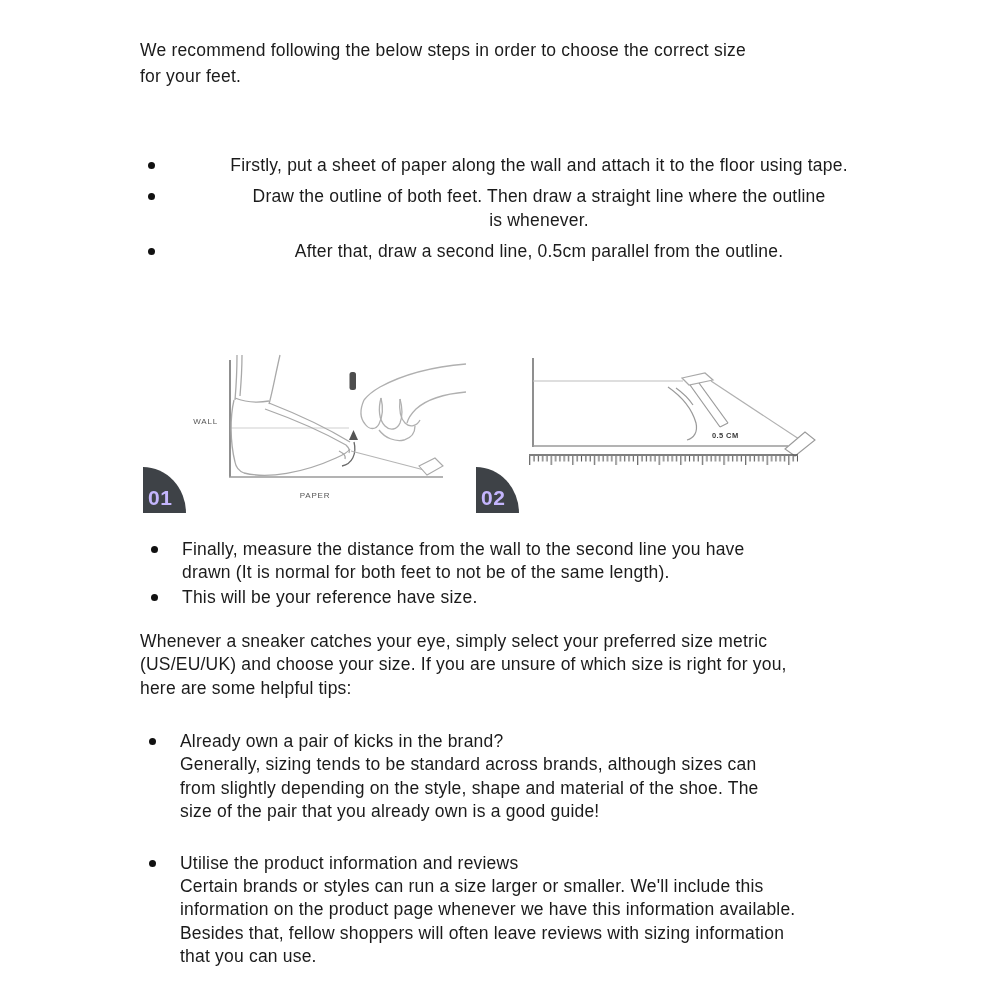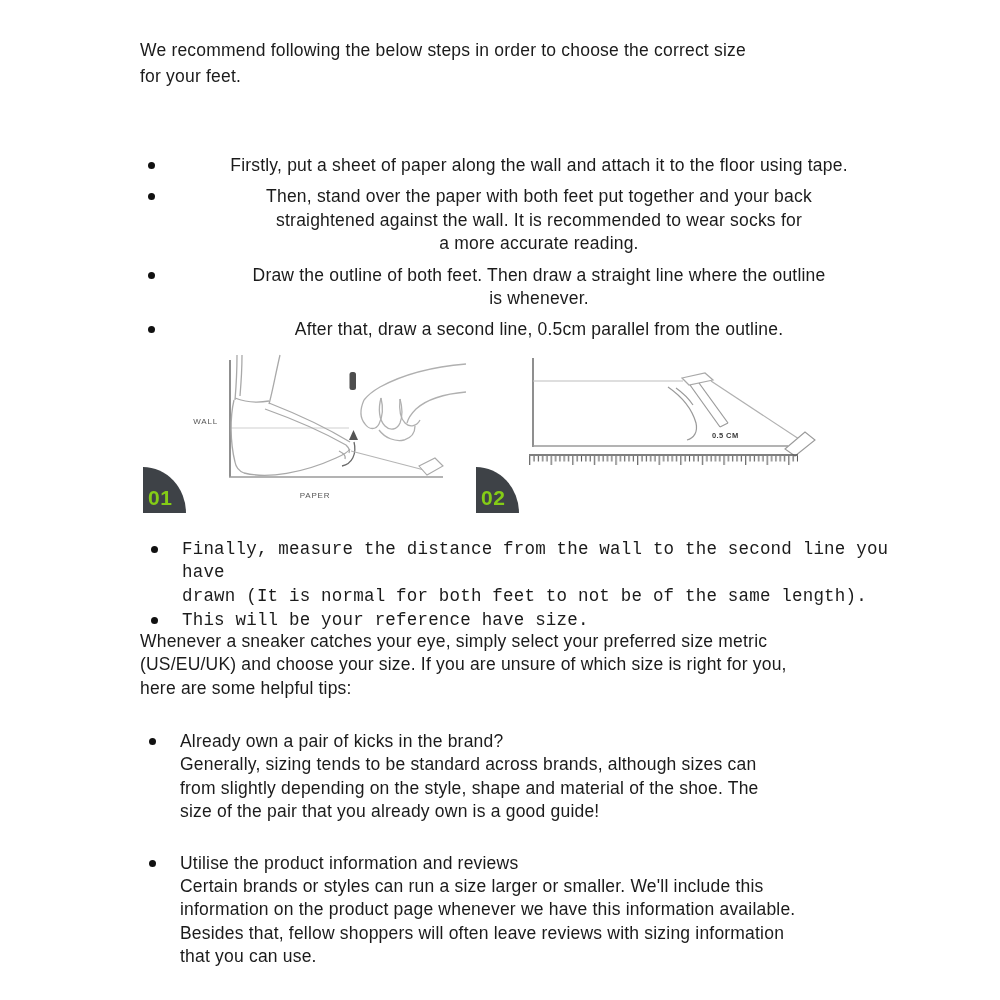--- a/index.html
+++ b/index.html
@@ -14,21 +14,21 @@
   .blist{list-style:none;margin:0;padding:0;font-size:17.5px;line-height:23.4px;letter-spacing:.2px;}
   .blist li{position:relative;}
   .blist li .dot{
     position:absolute;left:-31px;top:8px;width:7px;height:7px;border-radius:50%;background:#111;
   }
   .gap8 li{margin-bottom:8px;}
   .gap0 li{margin-bottom:1px;}
   .gap28 li{margin-bottom:28px;}
   .badge{
     position:absolute;width:43px;height:46px;border-radius:0 100% 0 0;
-    color:#84cc16;font-weight:bold;font-size:21px;
+    color:#c4b5fd;font-weight:bold;font-size:21px;
     display:flex;align-items:flex-end;padding:0 0 3px 5px;box-sizing:border-box;
     letter-spacing:.5px;
   }
   .fig{position:absolute;}
   .fig svg{display:block;}
   svg text{font-family:"Liberation Sans","DejaVu Sans",sans-serif;}
   .figlabel{font-size:8px;fill:#555;letter-spacing:.8px;}
   .figlabel-bold{font-size:7.5px;font-weight:bold;fill:#3a3a3a;letter-spacing:.4px;}
 </style>
 </head>
@@ -37,26 +37,20 @@
 <div class="canvas">
 
   <div class="abs para intro lines" style="left:140px;top:37px;width:740px;">We recommend following the below steps in order to choose the correct size
 for your feet.</div>
 
 
   <ul class="abs blist gap8" style="left:179px;top:154px;width:720px;text-align:center;">
     <li>
         <span class="dot"></span>
         <div class="lines">Firstly, put a sheet of paper along the wall and attach it to the floor using tape.</div>
-      </li>
-    <li>
-        <span class="dot"></span>
-        <div class="lines">Then, stand over the paper with both feet put together and your back
-straightened against the wall. It is recommended to wear socks for
-a more accurate reading.</div>
       </li>
     <li>
         <span class="dot"></span>
         <div class="lines">Draw the outline of both feet. Then draw a straight line where the outline
 is whenever.</div>
       </li>
     <li>
         <span class="dot"></span>
         <div class="lines">After that, draw a second line, 0.5cm parallel from the outline.</div>
       </li>
@@ -144,21 +138,21 @@
       <text x="212" y="86" class="figlabel-bold">0.5 CM</text>
 
       <g>
         <path d="M29 103 H298" stroke="#555" stroke-width="1.4"></path>
         <rect x="29" y="104" width="269" height="11" fill="url(#mmticks)"></rect>
       </g>
     </svg>
   </div>
   <div class="badge" style="left:476px;top:467px;background:#3e4247;text-align:center;">02</div>
 
-  <ul class="abs blist gap0" style="left:182px;top:538px;width:720px;font-family:Liberation Mono, monospace;">
+  <ul class="abs blist gap0" style="left:182px;top:538px;width:720px;">
     <li>
         <span class="dot"></span>
         <div class="lines">Finally, measure the distance from the wall to the second line you have
 drawn (It is normal for both feet to not be of the same length).</div>
       </li>
     <li>
         <span class="dot"></span>
         <div class="lines">This will be your reference have size.</div>
       </li>
   </ul>

